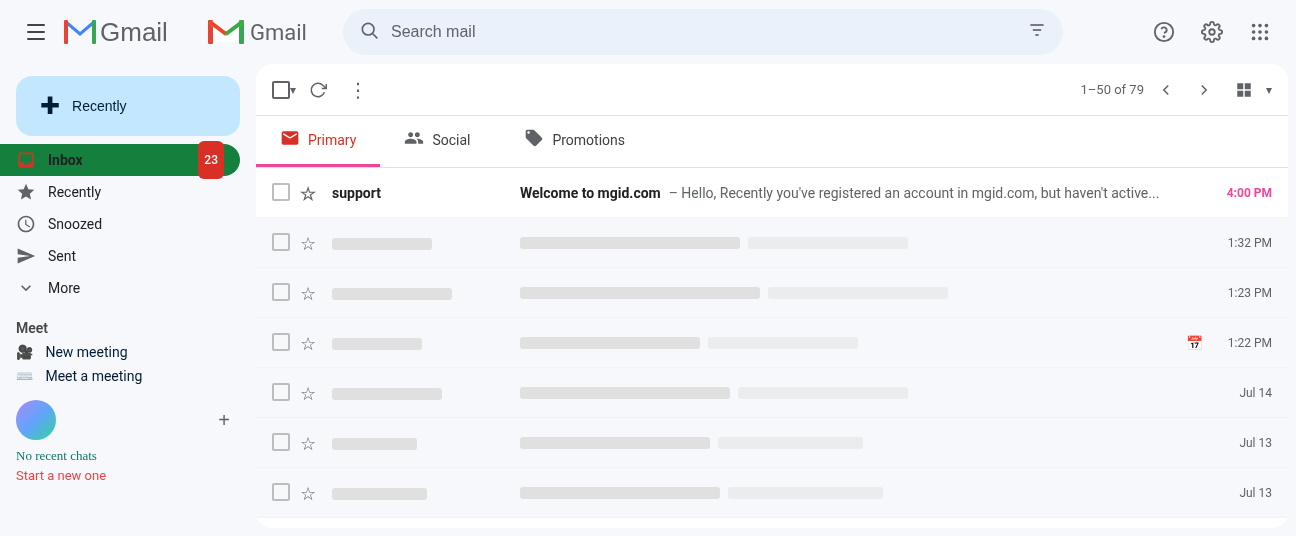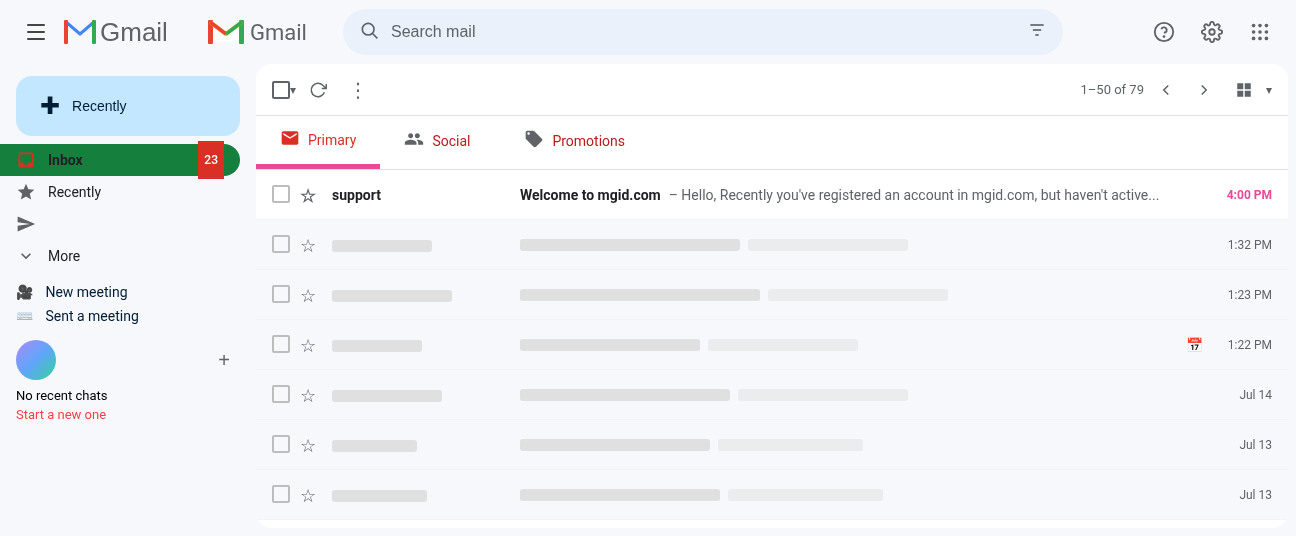--- a/index.html
+++ b/index.html
@@ -29,31 +29,31 @@
     
     .sidebar { width: 256px; min-width: 256px; background: #f6f8fc; padding: 8px 0; overflow-y: auto; }
 
     .compose-btn { margin: 4px 16px 8px 16px; display: flex; align-items: center; gap: 12px; background: #c2e7ff; border-radius: 16px; padding: 16px 24px; cursor: pointer; border: none; font-size: 14px; font-weight: 500; color: #001d35; width: calc(100% - 32px); }
     .compose-plus { font-size: 24px; color: #001d35; }
 
     .nav-item { display: flex; align-items: center; padding: 4px 16px 4px 16px; height: 32px; border-radius: 0 16px 16px 0; cursor: pointer; margin-right: 16px; gap: 12px; font-size: 14px; color: #202124; }
     .nav-item.active { background: #15803d; font-weight: 700; }
     .nav-icon { width: 20px; height: 20px; display: flex; align-items: center; justify-content: center; font-size: 16px; }
     .nav-label { flex: 1; }
-    .nav-badge { background: #d93025; color: white; border-radius: 0; padding: 12px 6px; font-size: 12px; font-weight: 500; min-width: 20px; text-align: center; }
+    .nav-badge { background: #d93025; color: white; border-radius: 6px; padding: 12px 6px; font-size: 12px; font-weight: 500; min-width: 20px; text-align: center; }
 
     .meet-section { padding: 8px 16px 4px 16px; }
     .meet-label { font-size: 14px; color: #444746; font-weight: 600; padding: 8px 0 4px 0; }
     .meet-item { display: flex; align-items: center; gap: 12px; padding: 4px 0; cursor: pointer; color: #001d35; font-size: 14px; }
 
     .chat-section { padding: 8px 16px; }
     .chat-header { display: flex; align-items: center; justify-content: space-between; }
     .chat-avatar-img { width: 40px; height: 40px; border-radius: 50%; background: linear-gradient(135deg, #a78bfa 0%, #60a5fa 50%, #34d399 100%); }
     .add-chat-btn { width: 32px; height: 32px; border-radius: 50%; border: none; background: none; cursor: pointer; color: #5f6368; font-size: 20px; display: flex; align-items: center; justify-content: center; }
-    .no-recent { font-size: 13px; color: #000000; padding: 8px 0 4px 0; }
+    .no-recent { font-size: 13px; color: #0f766e; padding: 8px 0 4px 0; font-family: Liberation Serif, serif; }
     .start-new { font-size: 13px; color: #ef4444; cursor: pointer; }
 
     
     .content { flex: 1; display: flex; flex-direction: column; overflow: hidden; background: #fff; border-radius: 16px; margin: 0 8px 8px 0; }
 
     
     .toolbar { display: flex; align-items: center; padding: 4px 16px; height: 52px; gap: 4px; border-bottom: 1px solid #e0e0e0; }
     .toolbar-left { display: flex; align-items: center; gap: 4px; }
     .checkbox-wrap { display: flex; align-items: center; }
     .cb { width: 18px; height: 18px; border: 2px solid #5f6368; border-radius: 2px; cursor: pointer; }
@@ -61,22 +61,22 @@
     .refresh-btn { width: 36px; height: 36px; border-radius: 50%; border: none; background: none; cursor: pointer; color: #5f6368; font-size: 18px; display: flex; align-items: center; justify-content: center; }
     .more-vert { width: 36px; height: 36px; border-radius: 50%; border: none; background: none; cursor: pointer; color: #5f6368; font-size: 20px; display: flex; align-items: center; justify-content: center; }
     .toolbar-right { margin-left: auto; display: flex; align-items: center; gap: 4px; color: #5f6368; font-size: 13px; }
     .page-info { font-size: 13px; color: #5f6368; }
     .page-nav { display: flex; align-items: center; gap: 2px; }
     .page-nav-btn { width: 36px; height: 36px; border-radius: 50%; border: none; background: none; cursor: pointer; color: #5f6368; font-size: 18px; display: flex; align-items: center; justify-content: center; }
     .density-btn { width: 36px; height: 36px; border-radius: 50%; border: none; background: none; cursor: pointer; color: #5f6368; display: flex; align-items: center; justify-content: center; }
 
     
     .tabs { display: flex; border-bottom: 1px solid #e0e0e0; }
-    .tab { display: flex; align-items: center; gap: 8px; padding: 12px 24px; cursor: pointer; font-size: 14px; color: #b91c1c; border-bottom: 3px solid transparent; min-width: 120px; }
-    .tab.active { color: #d93025; border-bottom: 5px solid #ec4899; }
+    .tab { display: flex; align-items: center; gap: 8px; padding: 12px 24px; cursor: pointer; font-size: 14px; color: #404040; border-bottom: 3px solid transparent; min-width: 120px; }
+    .tab.active { color: #d93025; border-bottom: 3px solid #ec4899; }
     .tab-icon { font-size: 18px; }
 
     
     .email-list { flex: 1; overflow-y: auto; }
     .email-row { display: flex; align-items: center; padding: 0 16px; height: 50px; border-bottom: 1px solid #f1f3f4; cursor: pointer; position: relative; }
     .email-row.unread { font-weight: 700; background: #fff; }
     .email-row.read { font-weight: 400; background: #f6f8fc; }
 
     .row-check { width: 20px; height: 20px; margin-right: 8px; flex-shrink: 0; }
     .row-star { width: 20px; height: 20px; margin-right: 12px; flex-shrink: 0; color: #5f6368; font-size: 18px; }
@@ -214,44 +214,55 @@
               <svg width="20" height="20" viewBox="0 0 24 24" fill="#5f6368">
                 <path d="M12 17.27L18.18 21l-1.64-7.03L22 9.24l-7.19-.61L12 2 9.19 8.63 2 9.24l5.46 4.73L5.82 21z"></path>
               </svg>
             </span>
     <span class="nav-label">Recently</span>
 
   </div>
           <div class="nav-item">
     <span class="nav-icon">
               <svg width="20" height="20" viewBox="0 0 24 24" fill="#5f6368">
+                <path d="M12 2C6.48 2 2 6.48 2 12s4.48 10 10 10 10-4.48 10-10S17.52 2 12 2zm0 18c-4.41 0-8-3.59-8-8s3.59-8 8-8 8 3.59 8 8-3.59 8-8 8zm.5-13H11v6l5.25 3.15.75-1.23-4.5-2.67V7z"></path>
+              </svg>
+            </span>
+    <span class="nav-label">Snoozed</span>
+
+  </div>
+          <div class="nav-item">
+    <span class="nav-icon">
+              <svg width="20" height="20" viewBox="0 0 24 24" fill="#5f6368">
                 <path d="M2.01 21L23 12 2.01 3 2 10l15 2-15 2z"></path>
               </svg>
             </span>
+    <span class="nav-label">Sent</span>
 
   </div>
           <div class="nav-item">
     <span class="nav-icon">
               <svg width="20" height="20" viewBox="0 0 24 24" fill="#5f6368">
                 <path d="M16.59 8.59L12 13.17 7.41 8.59 6 10l6 6 6-6z"></path>
               </svg>
             </span>
     <span class="nav-label">More</span>
 
   </div>
         </div>
 
       <div class="meet-section">
+        <div class="meet-label">Meet</div>
         <div class="meet-item">
           <span>🎥</span>
           <span>New meeting</span>
         </div>
         <div class="meet-item">
           <span>⌨️</span>
-          <span>Sent a meeting</span>
+          <span>Meet a meeting</span>
         </div>
       </div>
 
       <div class="chat-section">
         <div class="chat-header">
           <div class="chat-avatar-img"></div>
           <button class="add-chat-btn">+</button>
         </div>
         <div class="no-recent">No recent chats</div>
         <div class="start-new">Start a new one</div>

